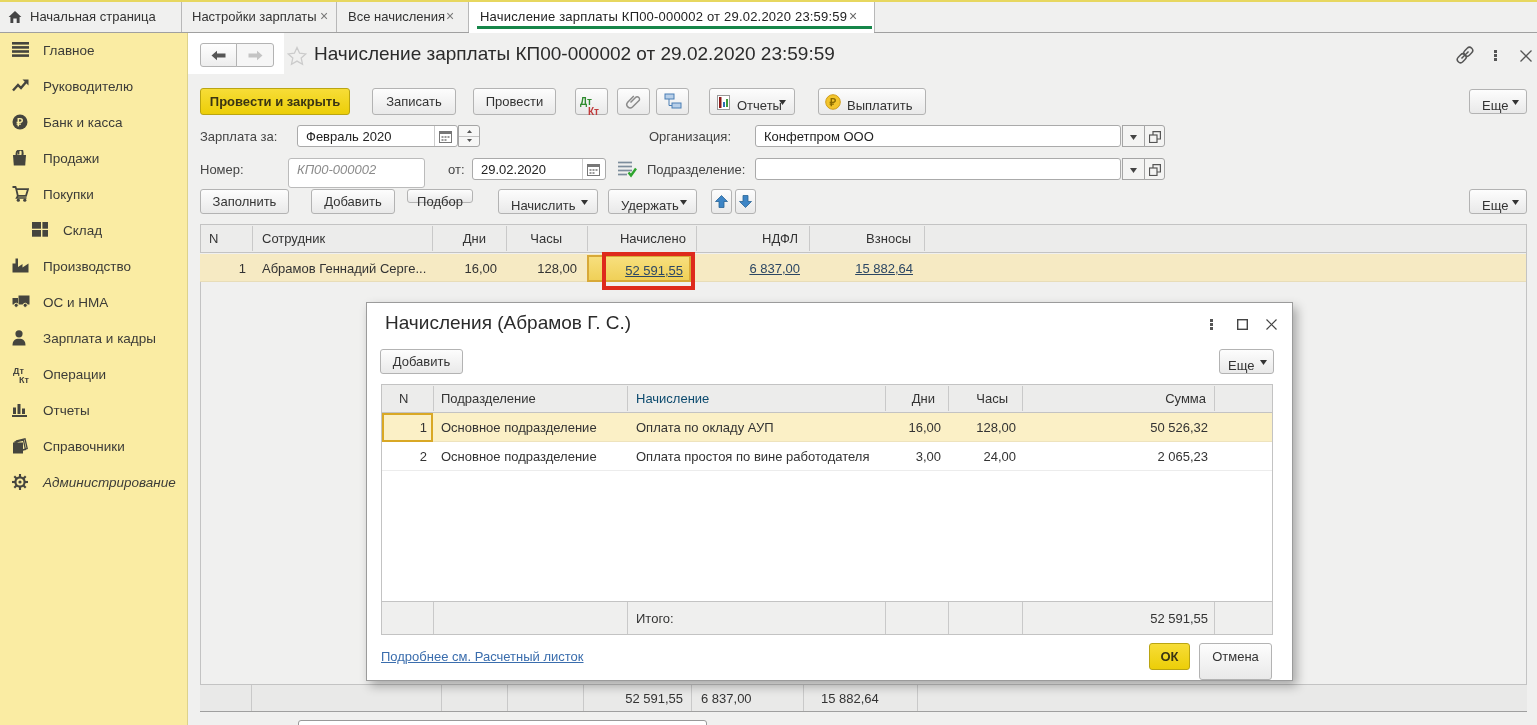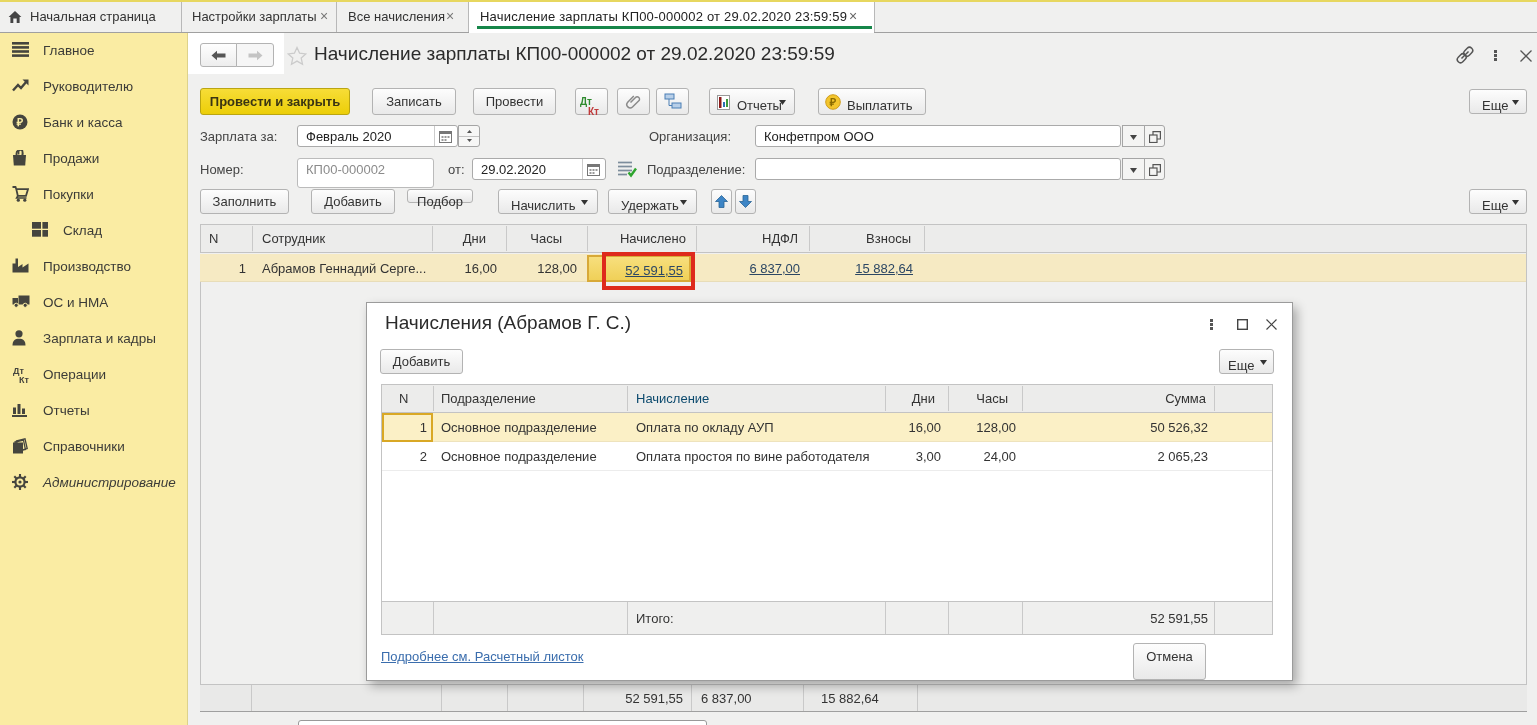--- a/index.html
+++ b/index.html
@@ -321,21 +321,21 @@
       <path d="M0 0 L7 0 L3.5 5 Z" fill="#444"></path>
     </svg></div>
 <div class="abs" style="left:1144px;top:125px;width:21px;height:22px;background:#f4f4f3;border:1px solid #a5a5a5;border-radius:0 3px 3px 0;text-align:center;">
   <svg width="12" height="12" viewBox="0 0 12 12" style="margin-top:5px">
       <rect x="0.5" y="4" width="7.5" height="7.5" fill="none" stroke="#555" stroke-width="1.2"></rect>
       <path d="M4 4 L4 0.6 L11.4 0.6 L11.4 8 L8 8" fill="none" stroke="#555" stroke-width="1.2"></path>
     </svg>
 </div>
 
 <div class="lbl" style="left:200px;top:162px;">Номер:</div>
-<div class="inp" style="left:297px;top:158px;width:137px;height:30px;border-color:#bbb;">
+<div class="inp" style="left:288px;top:158px;width:137px;height:30px;border-color:#bbb;font-style:italic;">
     <span style="position:absolute;left:8px;top:3px;color:#8b8b8b;">КП00-000002</span>
   </div>
 <div class="lbl" style="left:448px;top:162px;">от:</div>
 <div class="inp" style="left:472px;top:158px;width:134px;height:22px;">
   <span style="position:absolute;left:8px;top:3px;color:#222;">29.02.2020</span>
   <div style="position:absolute;right:22px;top:0;width:1px;height:20px;background:#ccc;"></div>
   <svg width="13" height="13" viewBox="0 0 13 13" style="position:absolute;right:5px;top:4px">
     <rect x="0.5" y="1.5" width="12" height="11" fill="#fff" stroke="#777"></rect>
     <rect x="0.5" y="1.5" width="12" height="2.5" fill="#777"></rect>
     <g fill="#999">
@@ -507,13 +507,13 @@
 <div class="abs" style="left:627px;top:602px;width:1px;height:32px;background:#c9c9c9;"></div>
 <div class="abs" style="left:885px;top:602px;width:1px;height:32px;background:#c9c9c9;"></div>
 <div class="abs" style="left:948px;top:602px;width:1px;height:32px;background:#c9c9c9;"></div>
 <div class="abs" style="left:1022px;top:602px;width:1px;height:32px;background:#c9c9c9;"></div>
 <div class="abs" style="left:1214px;top:602px;width:1px;height:32px;background:#c9c9c9;"></div>
 <div class="lbl" style="left:636px;top:611px;color:#333;">Итого:</div>
 <div class="cellnum" style="left:1022px;top:611px;width:186px;color:#333;">52 591,55</div>
 
 <div class="abs" style="left:381px;top:649px;"><span style="color:#3a6dad;text-decoration:underline;margin-top:32px;">Подробнее см. Расчетный листок</span></div>
 <div class="ybtn" style="left:1149px;top:643px;width:41px;height:27px;line-height:25px;">ОК</div>
-<div class="btn" style="left:1133px;top:643px;width:73px;height:37px;line-height:25px;">Отмена</div>
+<div class="btn" style="left:1199px;top:643px;width:73px;height:37px;line-height:25px;">Отмена</div>
 
 </body></html>

